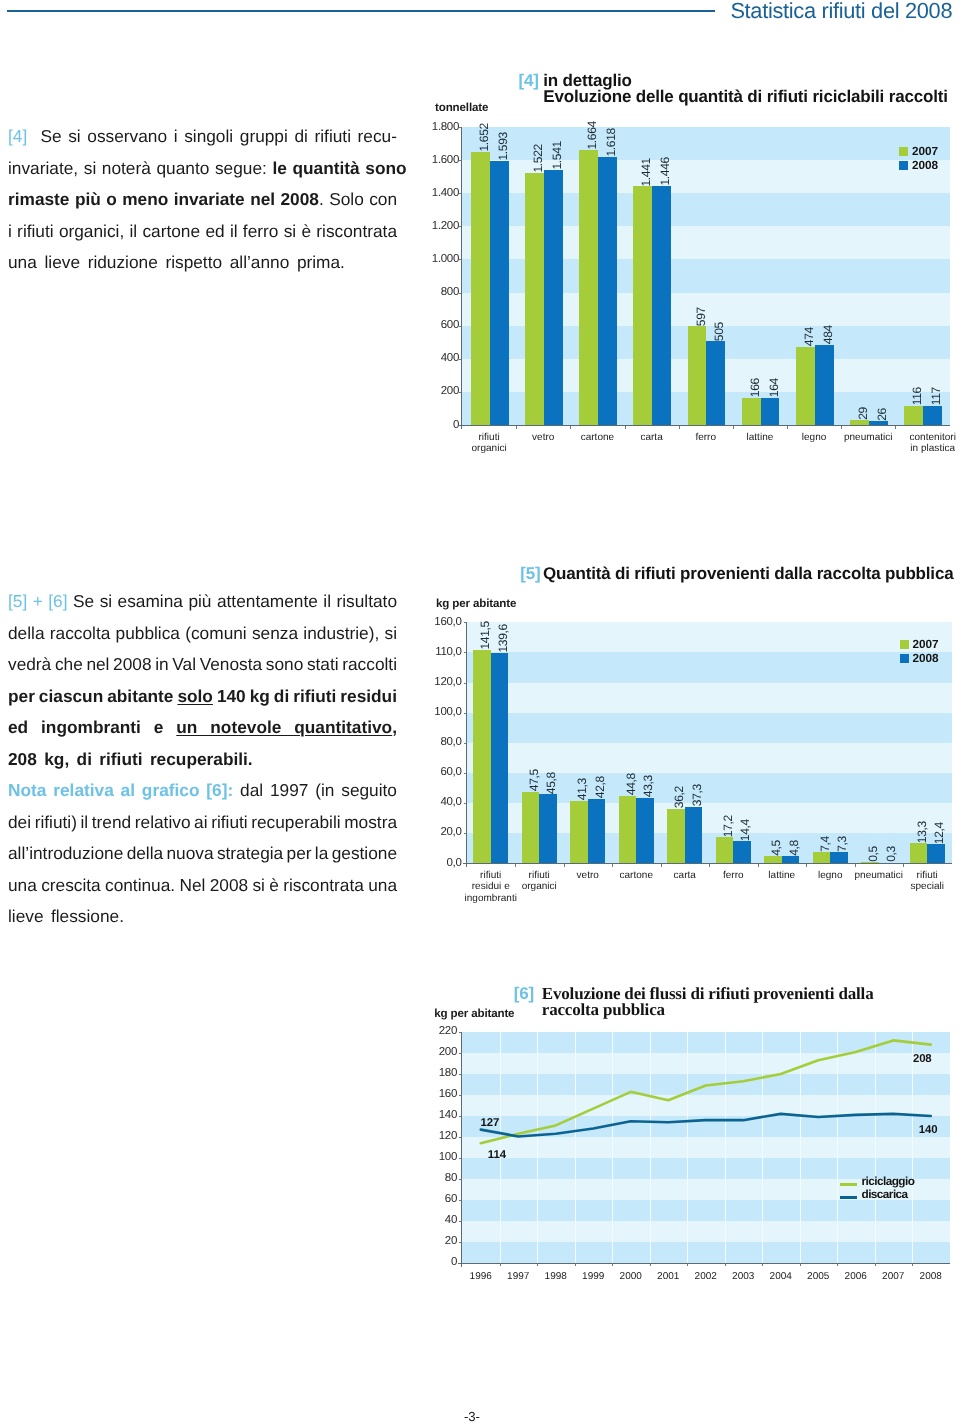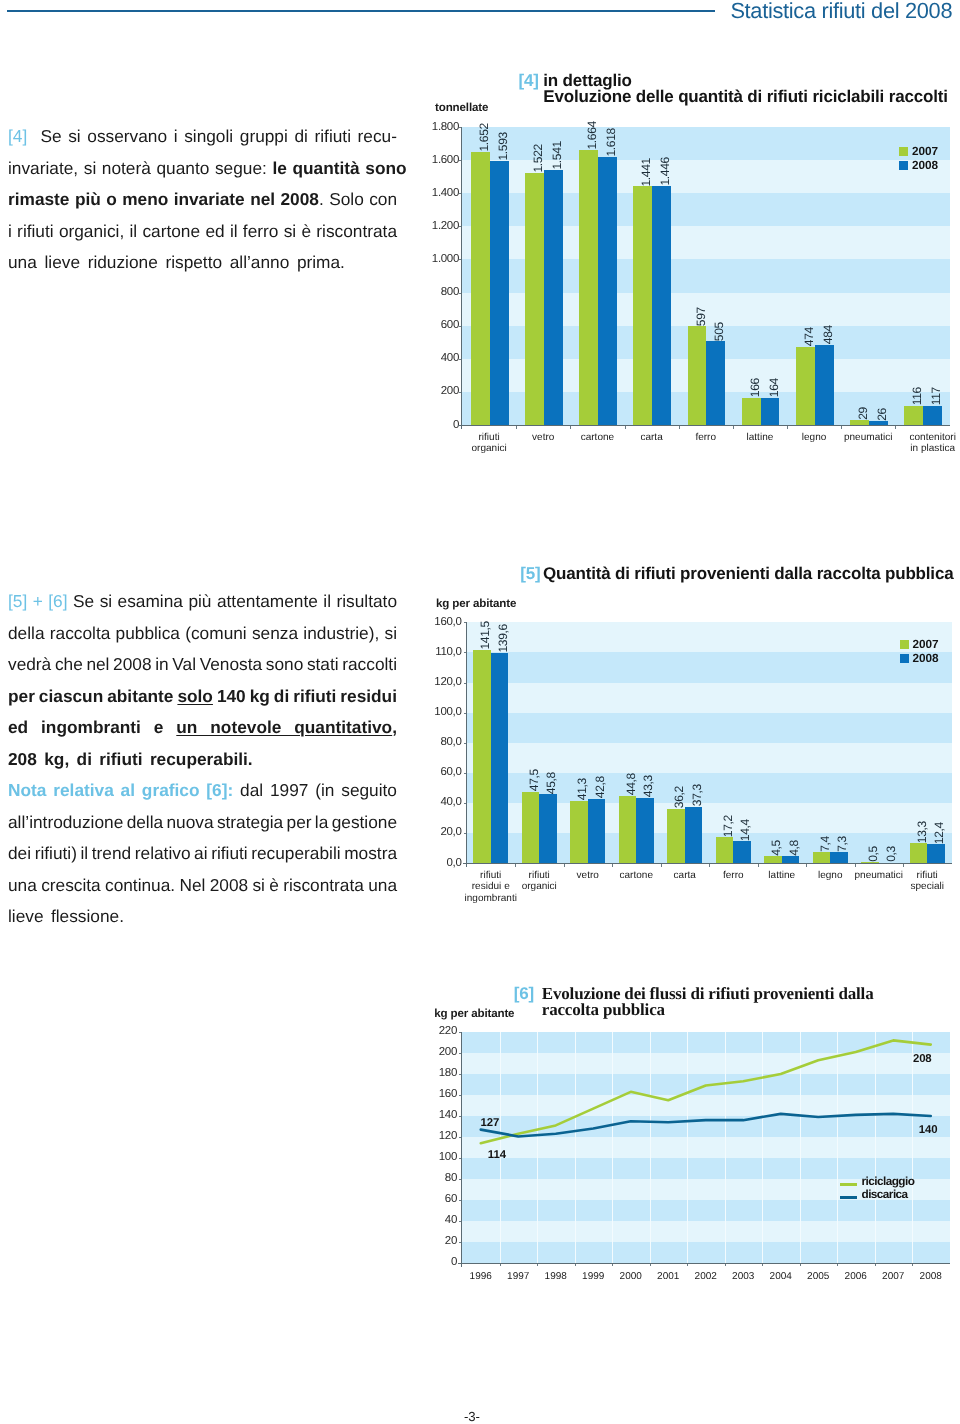--- a/index.html
+++ b/index.html
@@ -57,22 +57,22 @@
     <div class="tline last" style="word-spacing: 2.831px;"><span class="">una lieve riduzione rispetto all’anno prima.</span></div>
   </div>
 <div class="txtcol" id="para56" style="top:586px;">
     <div class="tline" style="word-spacing: 0.6875px;"><span class="mk">[5] + [6]</span> <span class="">Se si esamina più attentamente il risultato</span></div>
     <div class="tline" style="word-spacing: 0.4766px;"><span class="">della raccolta pubblica (comuni senza industrie), si</span></div>
     <div class="tline" style="word-spacing: -1.1476px;"><span class="">vedrà che nel 2008 in Val Venosta sono stati raccolti</span></div>
     <div class="tline" style="word-spacing: -0.8359px;"><span class="b">per ciascun abitante </span><span class="b u">solo</span><span class="b"> 140 kg di rifiuti residui</span></div>
     <div class="tline" style="word-spacing: 8.0906px;"><span class="b">ed ingombranti e </span><span class="b u">un notevole quantitativo</span><span class="b">,</span></div>
     <div class="tline last" style="word-spacing: 2.5852px;"><span class="b">208 kg, di rifiuti recuperabili.</span></div>
     <div class="tline" style="word-spacing: 2.0371px;"><span class="note">Nota relativa al grafico [6]:</span> <span class="">dal 1997 (in seguito</span></div>
+    <div class="tline" style="word-spacing: -1.1973px;"><span class="">dei rifiuti) il trend relativo ai rifiuti recuperabili mostra</span></div>
     <div class="tline" style="word-spacing: -1.4557px;"><span class="">all’introduzione della nuova strategia per la gestione</span></div>
-    <div class="tline" style="word-spacing: -1.1973px;"><span class="">dei rifiuti) il trend relativo ai rifiuti recuperabili mostra</span></div>
     <div class="tline" style="word-spacing: -0.4883px;"><span class="">una crescita continua. Nel 2008 si è riscontrata una</span></div>
     <div class="tline last" style="word-spacing: 2.5852px;"><span class="">lieve flessione.</span></div>
   </div>
 
 <div class="chart" id="chart4">
     <div class="ctitle" style="left:518.5px;top:72.6px;"><span class="mk">[4]</span></div>
     <div class="ctitle" style="left:543.3px;top:72.6px;">
       <span class="tl2">in dettaglio</span>
       <span class="tl2">Evoluzione delle quantità di rifiuti riciclabili raccolti</span>
     </div>

